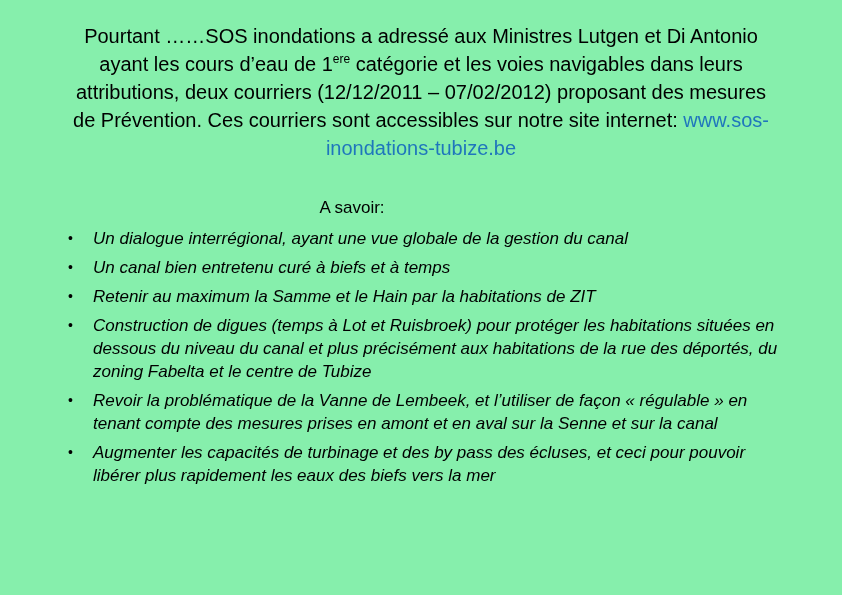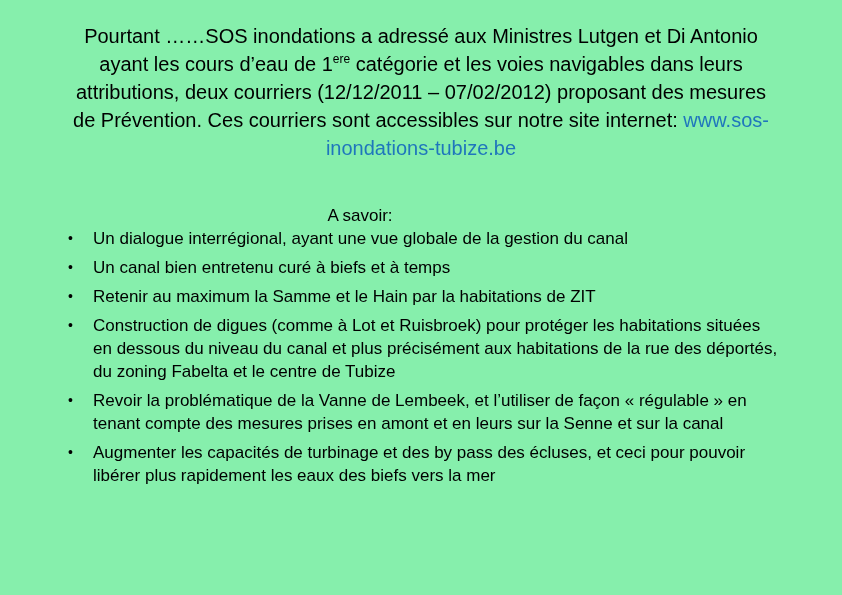--- a/index.html
+++ b/index.html
@@ -40,21 +40,21 @@
   }
   .title .link {
     text-decoration: none;
     cursor: pointer;
   }
   .subheading {
     position: absolute;
     top: 196px;
     left: 0;
     width: 704px;
-    margin: 8px;
+    margin: 0;
     font-size: 17px;
     line-height: 23px;
     text-align: center;
     font-weight: 400;
   }
   .bullets {
     position: absolute;
     top: 227px;
     left: 66px;
     width: 712px;
@@ -73,20 +73,21 @@
     flex: 0 0 27px;
     width: 27px;
     font-size: 14px;
     line-height: 23px;
     text-align: left;
     padding-left: 2px;
     box-sizing: border-box;
   }
   .bullet-text {
     flex: 1 1 auto;
+    font-style: italic;
   }
 </style>
 </head>
 <body style="color: rgb(0, 0, 0); background: rgb(255, 255, 255);">
 
 <div class="slide">
 
   <h1 class="title"><span>Pourtant ……SOS inondations a adressé aux Ministres Lutgen et Di Antonio ayant les cours d’eau de 1</span><sup>ere</sup><span> catégorie et les voies navigables dans leurs attributions, deux courriers (12/12/2011 – 07/02/2012) proposant des mesures  de Prévention. Ces courriers sont  accessibles sur notre site internet: </span><a class="link" style="color: rgb(31, 118, 188);">www.sos-inondations-tubize.be</a></h1>
 
   <p class="subheading">A savoir:</p>
@@ -99,25 +100,25 @@
     <li>
       <span class="bullet-marker">•</span>
       <span class="bullet-text">Un canal bien entretenu curé à biefs et à temps</span>
     </li>
     <li>
       <span class="bullet-marker">•</span>
       <span class="bullet-text">Retenir au maximum la Samme et le Hain par la habitations de ZIT</span>
     </li>
     <li>
       <span class="bullet-marker">•</span>
-      <span class="bullet-text">Construction de digues (comme à Lot et Ruisbroek) pour protéger les habitations situées en dessous du niveau du canal et plus précisément aux habitations de la rue des déportés, du zoning Fabelta et le centre de Tubize</span>
+      <span class="bullet-text">Construction de digues (temps à Lot et Ruisbroek) pour protéger les habitations situées en dessous du niveau du canal et plus précisément aux habitations de la rue des déportés, du zoning Fabelta et le centre de Tubize</span>
     </li>
     <li>
       <span class="bullet-marker">•</span>
-      <span class="bullet-text">Revoir la problématique de la Vanne de Lembeek, et l’utiliser de façon « régulable » en tenant compte des mesures prises en amont et en leurs sur la Senne et sur la canal</span>
+      <span class="bullet-text">Revoir la problématique de la Vanne de Lembeek, et l’utiliser de façon « régulable » en tenant compte des mesures prises en amont et en aval sur la Senne et sur la canal</span>
     </li>
     <li>
       <span class="bullet-marker">•</span>
       <span class="bullet-text">Augmenter les capacités de turbinage et des by pass des écluses, et ceci pour pouvoir libérer plus rapidement les eaux des biefs vers la mer</span>
     </li>
   </ul>
 
 </div>
 
 </body></html>

